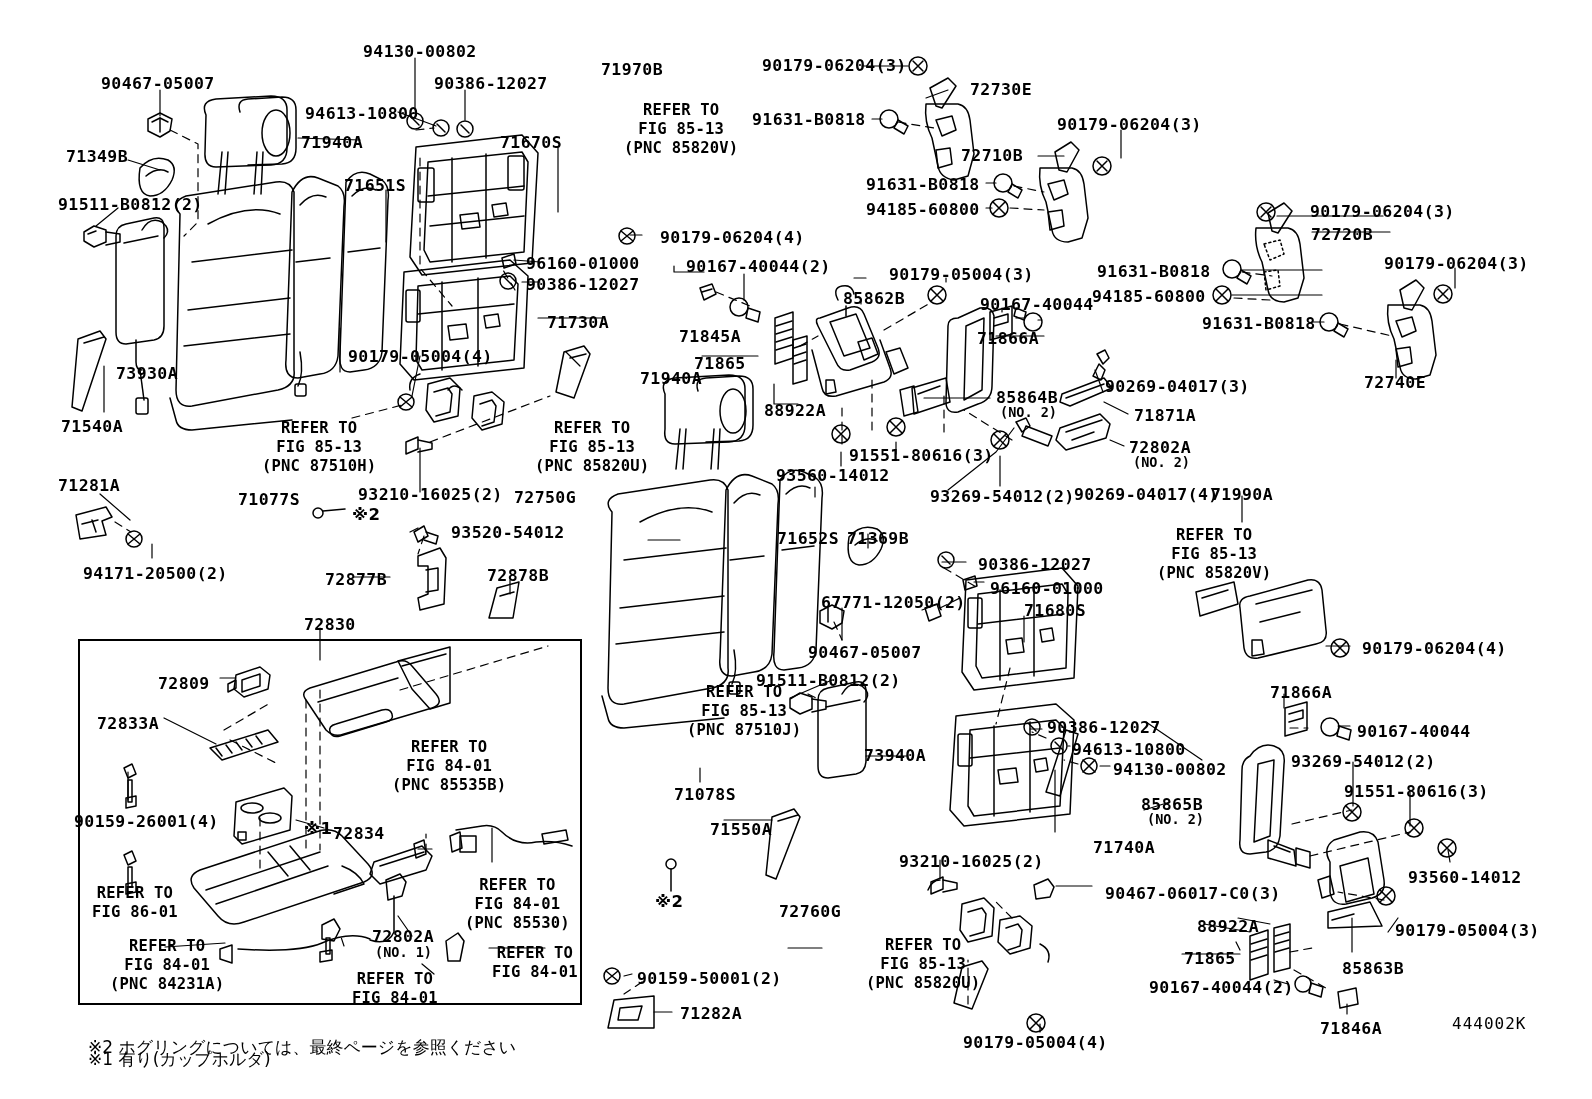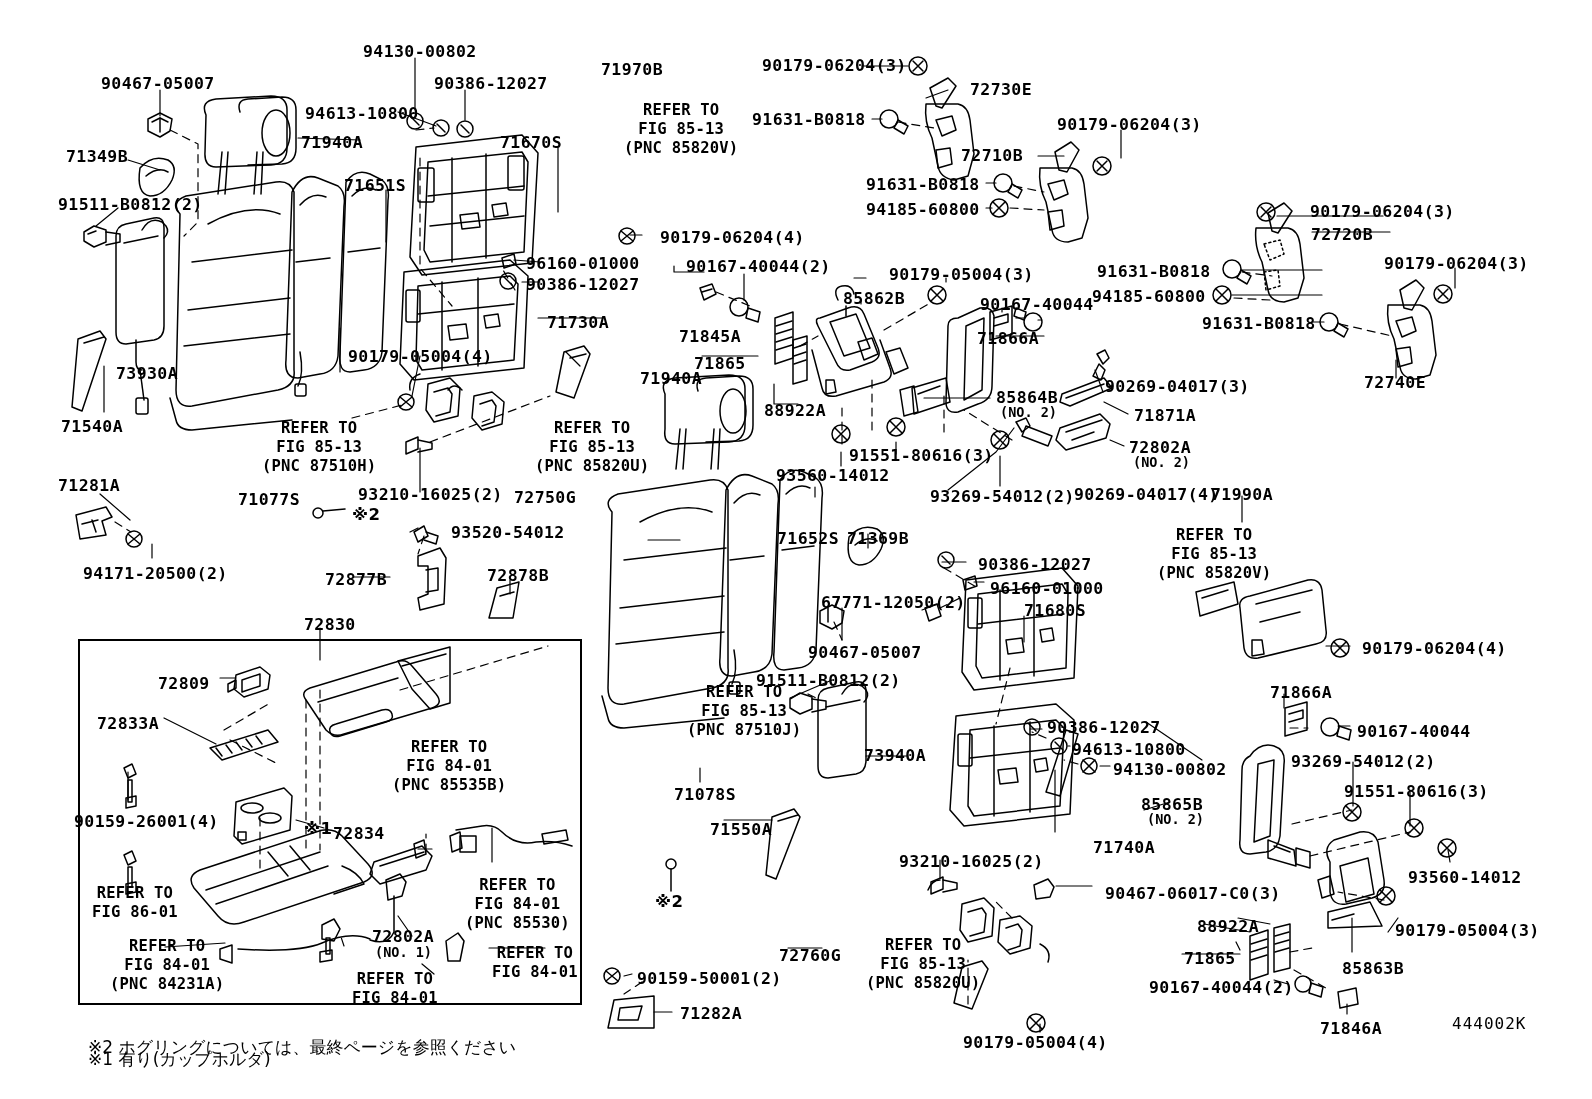--- a/index.html
+++ b/index.html
@@ -866,21 +866,21 @@
       <div class="lbl" style="left: 333px; top: 826px;">72834</div>
       <div class="lbl" style="left: 710px; top: 822px;">71550A</div>
       <div class="lbl" style="left: 1141px; top: 797px;">85865B</div>
       <div class="lbl" style="left: 1093px; top: 840px;">71740A</div>
       <div class="lbl" style="left: 899px; top: 854px;">93210-16025(2)</div>
       <div class="lbl" style="left: 1408px; top: 870px;">93560-14012</div>
       <div class="lbl" style="left: 1105px; top: 886px;">90467-06017-C0(3)</div>
       <div class="lbl" style="left: 1197px; top: 919px;">88922A</div>
       <div class="lbl" style="left: 1395px; top: 923px;">90179-05004(3)</div>
       <div class="lbl" style="left: 372px; top: 929px;">72802A</div>
-      <div class="lbl" style="left: 779px; top: 948px;">72760G</div>
+      <div class="lbl" style="left: 779px; top: 904px;">72760G</div>
       <div class="lbl" style="left: 1184px; top: 951px;">71865</div>
       <div class="lbl" style="left: 1342px; top: 961px;">85863B</div>
       <div class="lbl" style="left: 637px; top: 971px;">90159-50001(2)</div>
       <div class="lbl" style="left: 1149px; top: 980px;">90167-40044(2)</div>
       <div class="lbl" style="left: 680px; top: 1006px;">71282A</div>
       <div class="lbl" style="left: 963px; top: 1035px;">90179-05004(4)</div>
       <div class="lbl" style="left: 1320px; top: 1021px;">71846A</div>
     </div>
   <div id="sublabels-layer">
       <div class="lbl sm" style="left: 1000px; top: 406px;">(NO. 2)</div>

